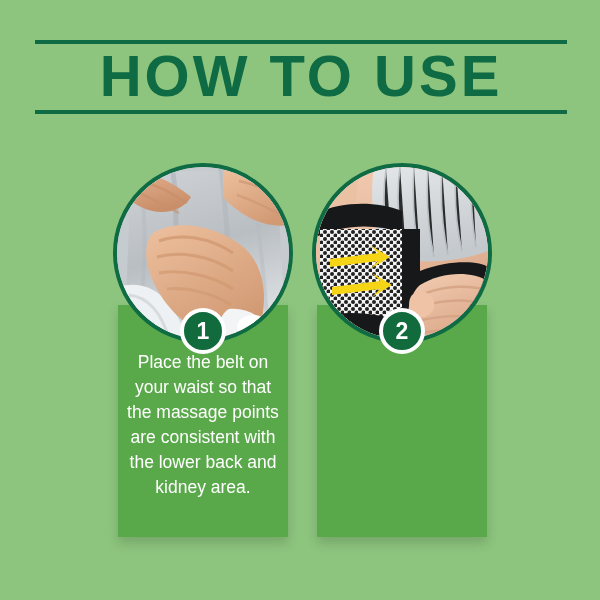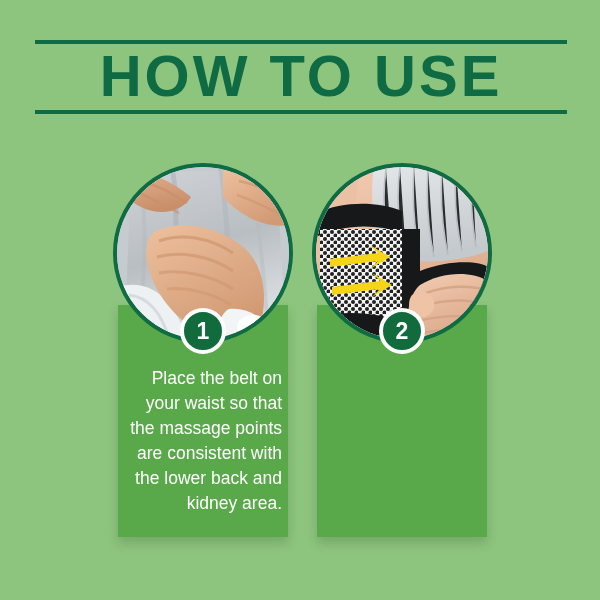--- a/index.html
+++ b/index.html
@@ -125,21 +125,21 @@
   
   .caption {
     position: absolute;
     left: 6px;
     width: 158px;
     color: #ffffff;
     font-size: 17.5px;
     line-height: 25px;
     text-align: center;
   }
-  .caption-1 { top: 216px; text-align: right; }
+  .caption-1 { top: 200px; }
   .caption-2 { top: 226px; }
 </style>
 </head>
 <body>
 
 <div class="poster">
 
   <div class="header">
     <div class="rule rule-top"></div>
     <div class="poster-title">HOW TO USE</div>

